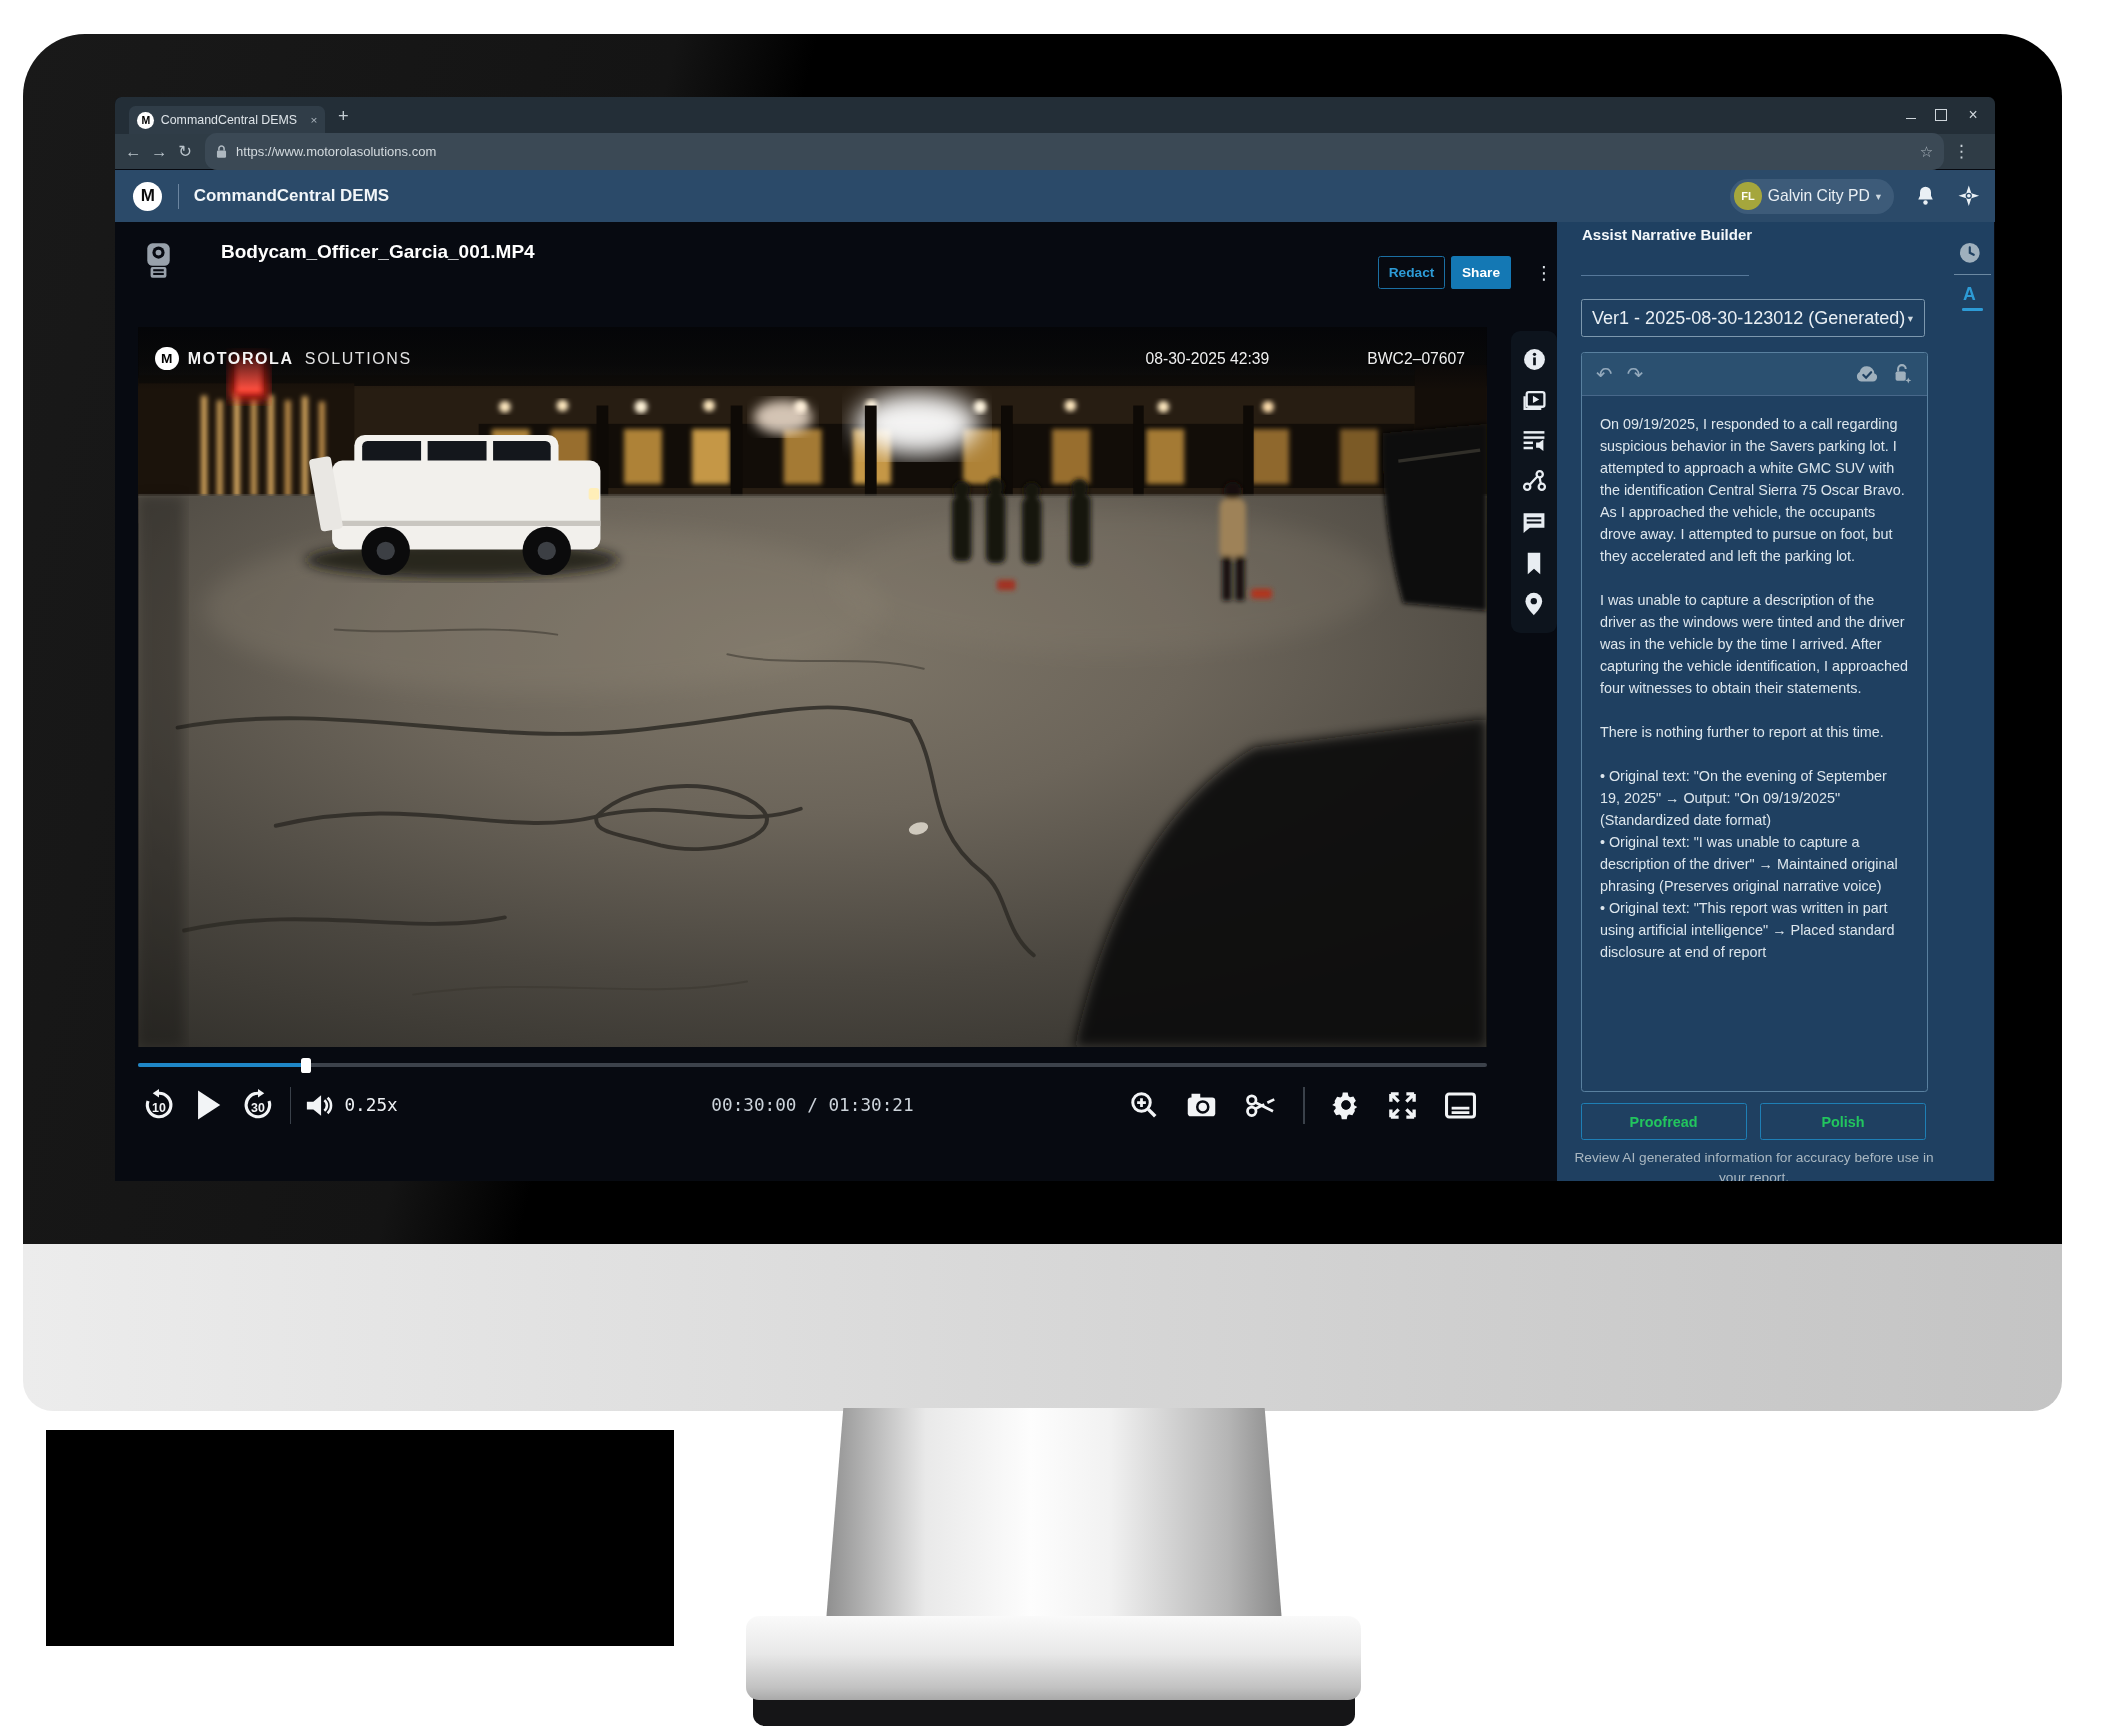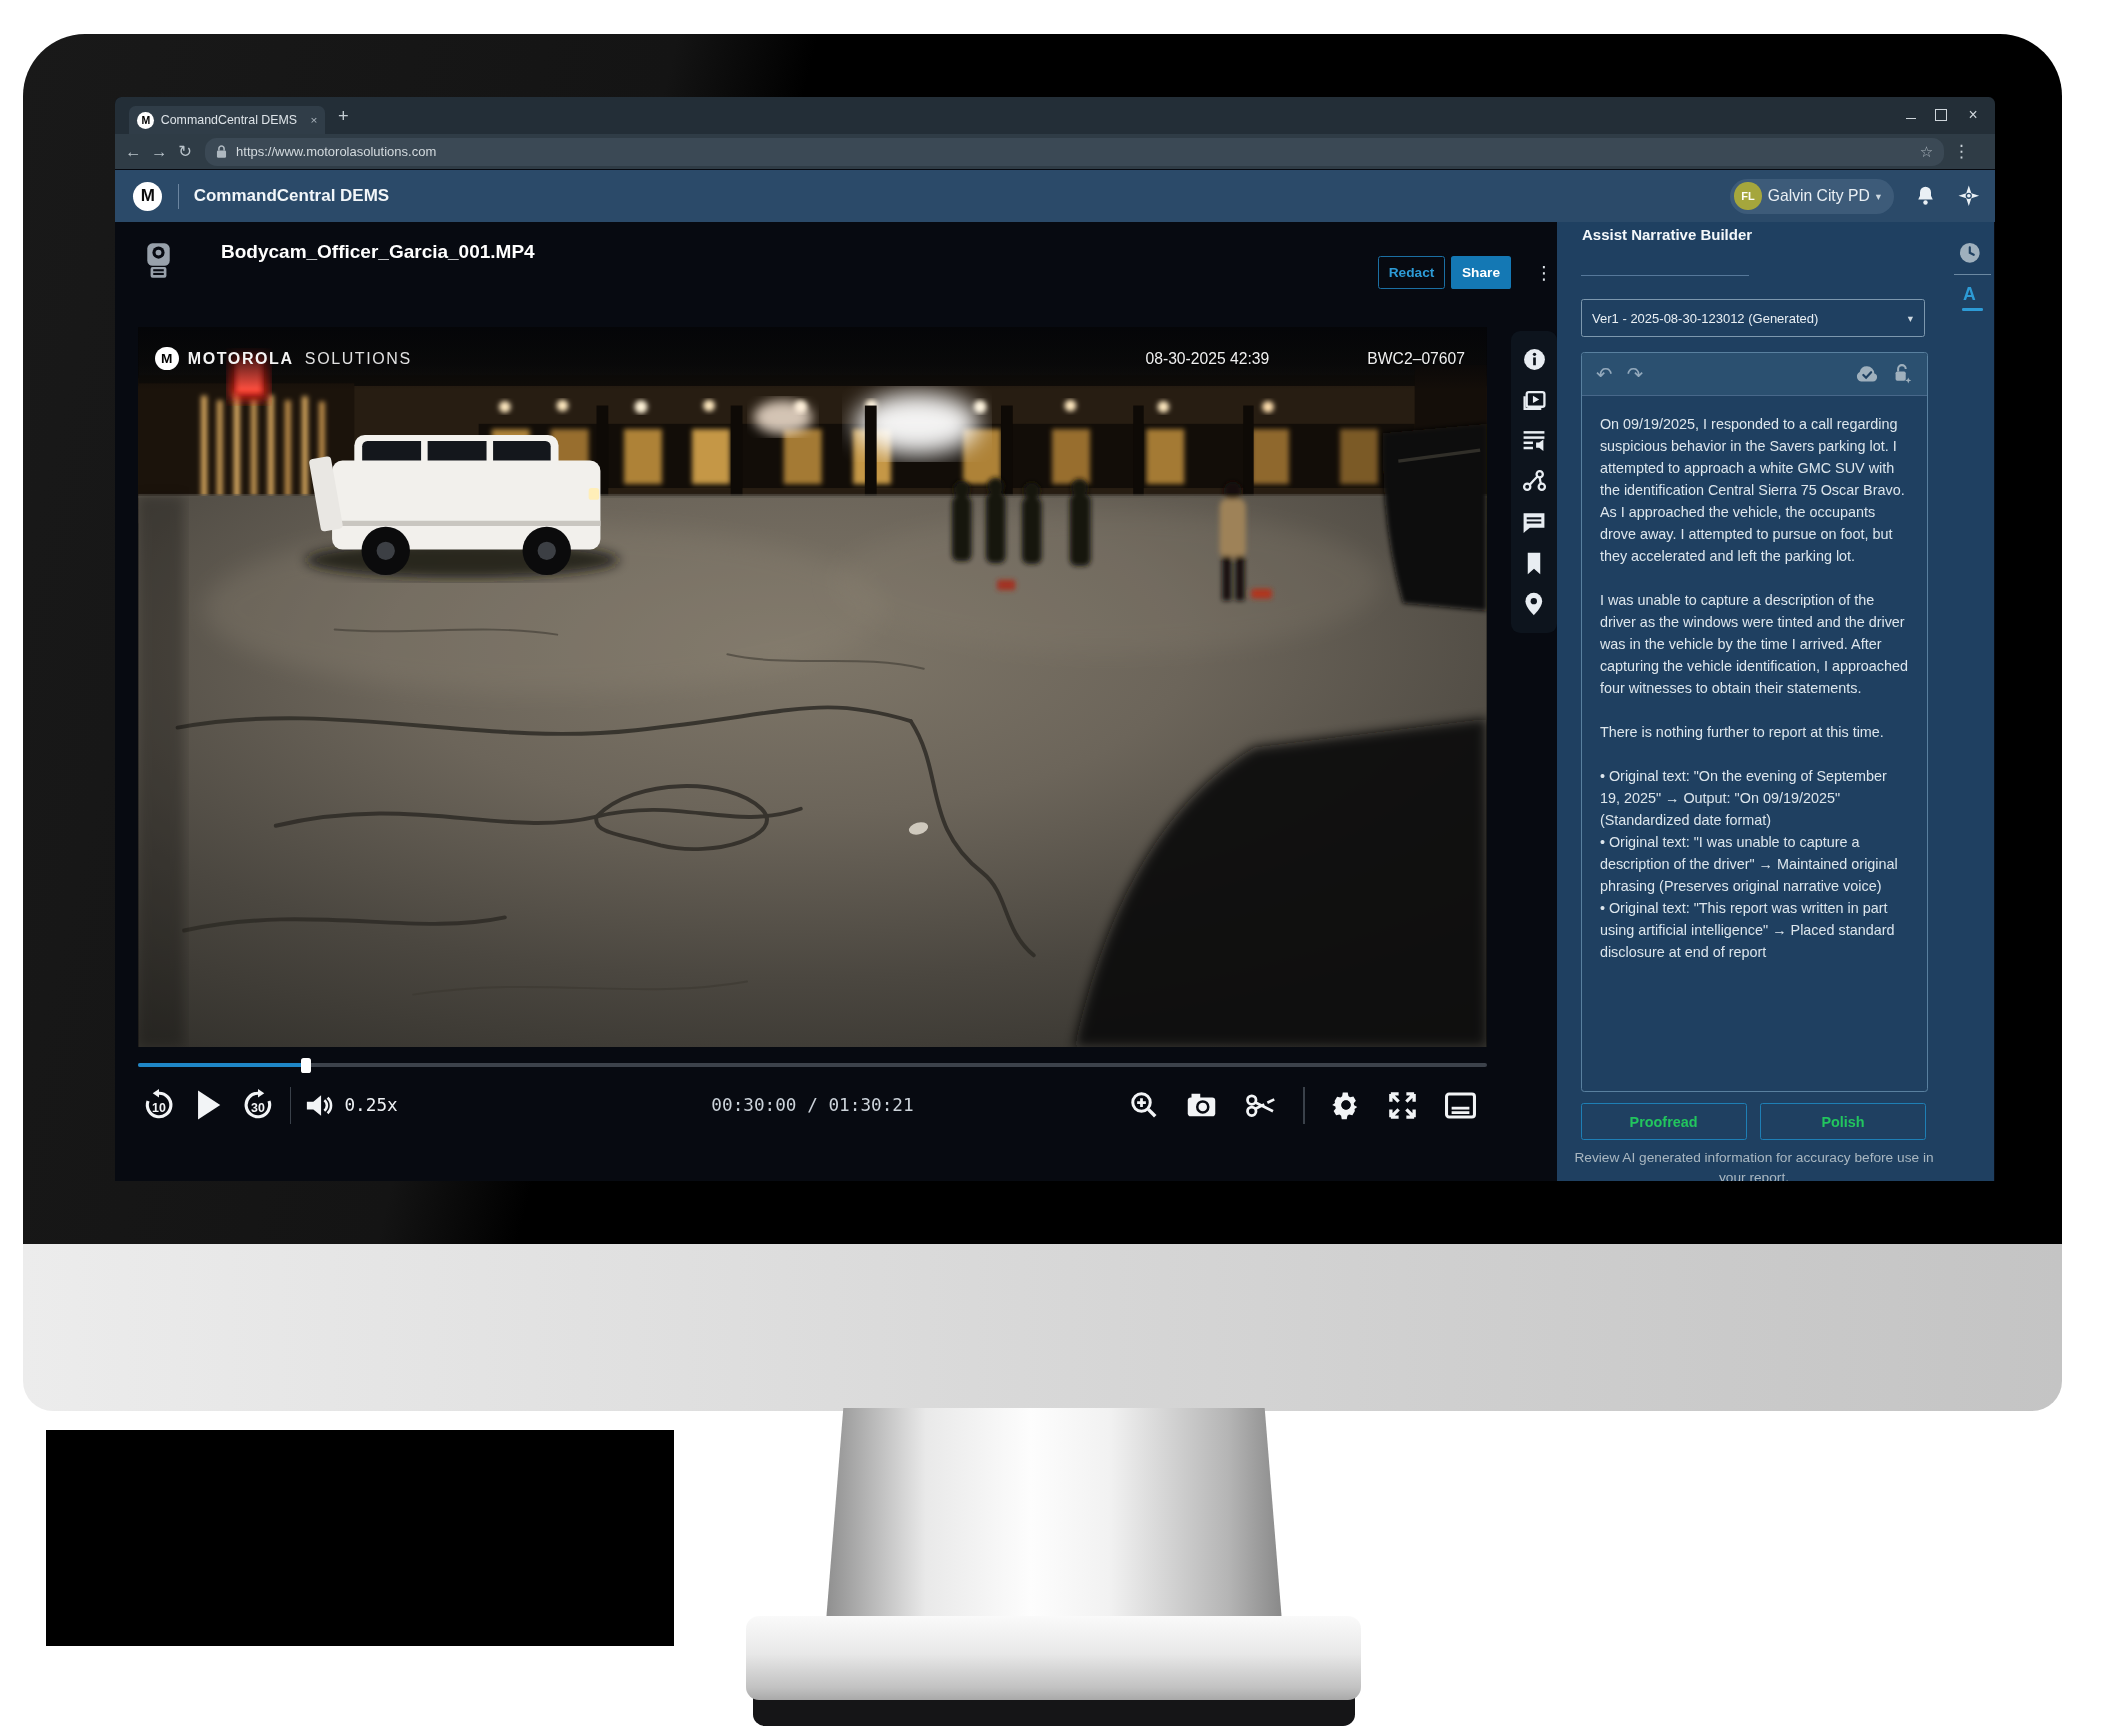--- a/index.html
+++ b/index.html
@@ -32,21 +32,21 @@
   .tab-title{font-size:12.4px;color:#dde3e8;white-space:nowrap;overflow:hidden;flex:1;}
   .tab-close{font-size:11.8px;color:#aab4bc;cursor:default;}
   .newtab{left:223px;top:7.9px;font-size:18.3px;color:#c3ccd2;}
   .winctl{top:6.5px;height:23.6px;display:flex;align-items:center;justify-content:center;width:22px;color:#cfd6db;font-size:14.4px;}
   .ctl-min{left:1785px;} .ctl-max{left:1815px;} .ctl-close{left:1847px;font-size:15.7px;}
   .maxbox{width:9.8px;height:9.8px;border:1.3px solid #cfd6db;display:inline-block;}
   .minbar{width:10.5px;border-top:1.6px solid #cfd6db;display:inline-block;margin-top:6.5px;}
 
   .toolbar{left:0;top:37px;width:1880px;height:35px;background:#2f3c46;display:flex;align-items:center;}
   .navic{font-size:16.4px;color:#b9c3ca;width:26px;text-align:center;flex:0 0 auto;}
-  .url-pill{margin-left:6.5px;width:1739px;height:28px;border-radius:11.8px;background:#3b4955;display:flex;align-items:center;
+  .url-pill{margin-left:6.5px;width:1739px;height:37px;border-radius:11.8px;background:#3b4955;display:flex;align-items:center;
        padding:0 10.5px;box-sizing:border-box;gap:7.9px;position:relative;}
   .url-text{font-size:13px;color:#d3dade;}
   .url-star{position:absolute;right:10.5px;font-size:15px;color:#aab4bc;}
   .chrome-kebab{margin-left:7.9px;font-size:17px;color:#c9d2d8;width:19.6px;text-align:center;}
 
   .appheader{left:0;top:73px;width:1880px;height:52px;background:#2b4a69;display:flex;align-items:center;}
   .mlogo{width:29px;height:29px;border-radius:50%;background:#fff;color:#0b0b0b;font-weight:bold;font-size:17px;
        display:flex;align-items:center;justify-content:center;margin-left:18.3px;flex:0 0 auto;}
   .hdr-div{width:1.3px;height:25px;background:#6b85a0;margin:0 14.4px 0 15.7px;}
   .app-title{font-size:17px;font-weight:bold;color:#f2f6f9;}
@@ -101,21 +101,21 @@
 
   .side-strip{left:1396px;top:109px;width:46px;height:302px;background:#0d141d;border-radius:9.2px;
         display:flex;flex-direction:column;align-items:center;justify-content:space-evenly;}
 
   
   .panel{left:1442px;top:0px;width:437px;height:959px;background:#1f4061;}
   .panel-title{left:25px;top:4px;font-size:15px;font-weight:bold;color:#f4f8fb;}
   .panel-divider{left:23.6px;top:53px;width:168px;height:1.3px;background:#56789a;}
   .version-dd{left:23.6px;top:77px;width:344px;height:38px;border:1px solid #7d98ae;border-radius:2.6px;
         box-sizing:border-box;display:flex;align-items:center;padding:0 10.5px;}
-  .version-text{font-size:13px;color:#e9eff4;flex:1;white-space:nowrap;overflow:hidden;}
+  .version-text{font-size:18px;color:#e9eff4;flex:1;white-space:nowrap;overflow:hidden;}
   .editor{left:23.6px;top:130px;width:347px;height:740px;border:1px solid #59809f;border-radius:3.3px;box-sizing:border-box;}
   .ed-toolbar{left:0;top:0;width:100%;height:43px;background:#2b5070;border-bottom:1px solid #48688a;
         display:flex;align-items:center;box-sizing:border-box;padding:0 14.4px;gap:14.4px;border-radius:2.6px 2.6px 0 0;}
   .ed-ic{font-size:19.6px;color:#93a9bc;}
   .ed-right{margin-left:auto;display:flex;align-items:center;gap:13px;}
   .ed-body{left:0;top:43px;width:100%;height:695px;box-sizing:border-box;padding:17px 18.3px 13px 18.3px;overflow:hidden;
         font-size:14.4px;line-height:22px;color:#dce5ec;}
   .ed-body p{margin:0 0 22px 0;}
   .ed-body p.tight{margin:0;}
   .panel-btn{top:881px;height:37px;border:1.3px solid #1e7fb5;border-radius:2.6px;background:transparent;

